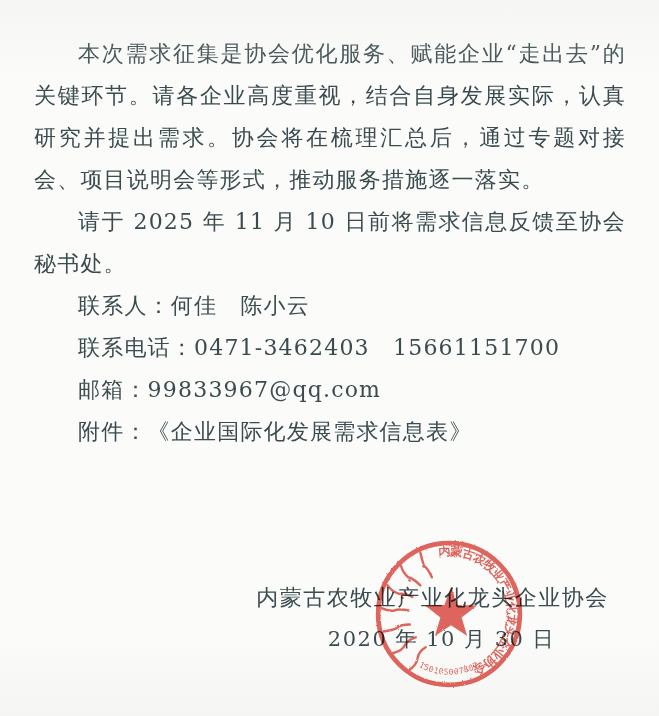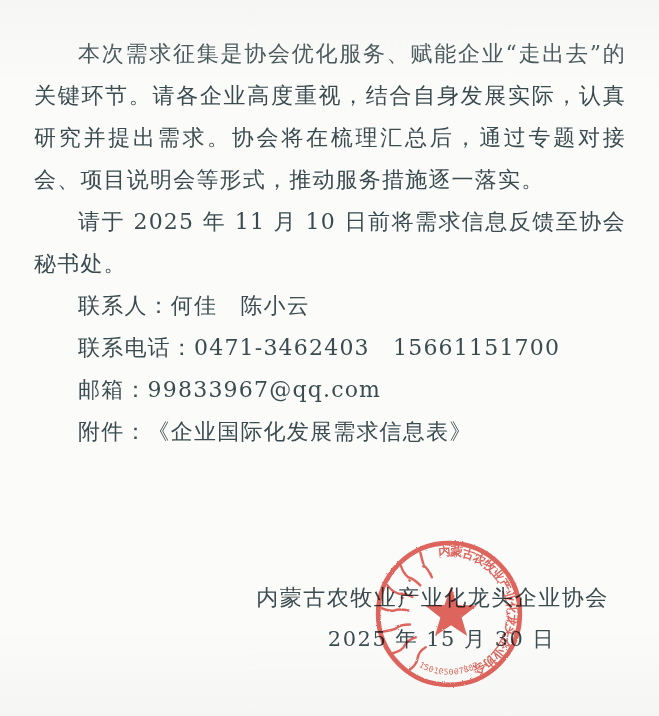--- a/index.html
+++ b/index.html
@@ -46,21 +46,21 @@
     <p>本次需求征集是协会优化服务、赋能企业“走出去”的关键环节。请各企业高度重视，结合自身发展实际，认真研究并提出需求。协会将在梳理汇总后，通过专题对接会、项目说明会等形式，推动服务措施逐一落实。</p>
     <p>请于 2025 年 11 月 10 日前将需求信息反馈至协会秘书处。</p>
     <p class="contact-line"><span>联系人：</span><span>何佳　陈小云</span></p>
     <p class="contact-line"><span>联系电话：</span><span>0471-3462403　15661151700</span></p>
     <p class="contact-line"><span>邮箱：</span><span>99833967@qq.com</span></p>
     <p class="contact-line"><span>附件：</span><span>《企业国际化发展需求信息表》</span></p>
   </div>
 
   <div class="signature">
     <div>内蒙古农牧业产业化龙头企业协会</div>
-    <div class="date">2025 年 15 月 30 日</div>
+    <div class="date">2020 年 10 月 30 日</div>
   </div>
 
   <svg class="seal" viewBox="0 0 160 160" aria-hidden="true">
     <defs>
       <filter id="stampRough" x="-10%" y="-10%" width="120%" height="120%">
         <feTurbulence type="fractalNoise" baseFrequency="0.9" numOctaves="2" result="n"></feTurbulence>
         <feDisplacementMap in="SourceGraphic" in2="n" scale="2.2"></feDisplacementMap>
       </filter>
       <path id="arcTextPath" d="M 69.9,22.9 A 58,58 0 0 1 104.5,132.6" fill="none"></path>
       <path id="numPath" d="M 48.2,130.9 A 60,60 0 0 0 111.8,130.9" fill="none"></path>

